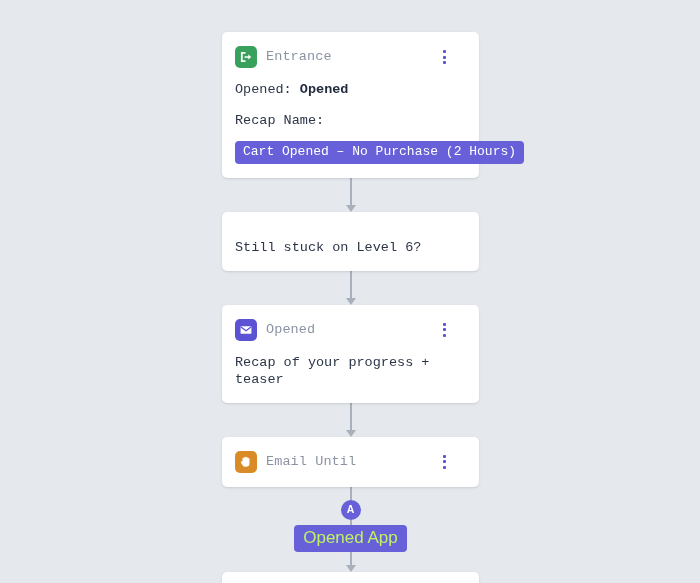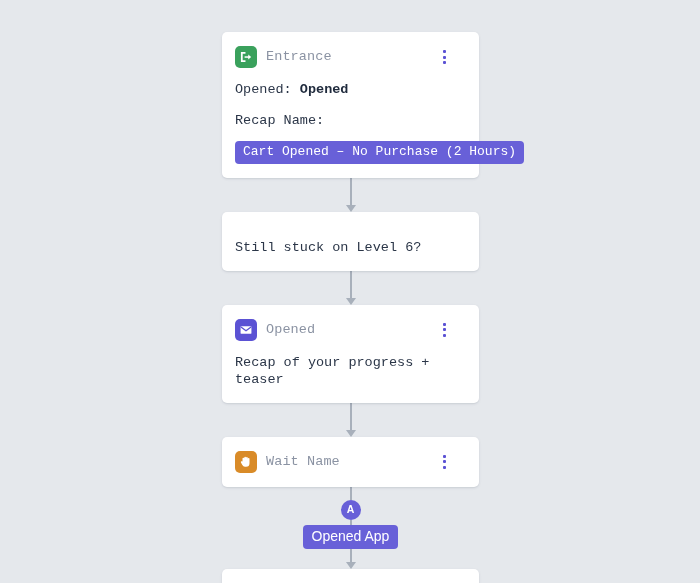--- a/index.html
+++ b/index.html
@@ -158,22 +158,22 @@
     justify-content: center;
     line-height: 1;
   }
   .branch .stem-tiny {
     width: 2px;
     height: 5px;
     background: #a8b0bb;
   }
   .branch .branch-chip {
     background: #6860d8;
-    color: #ffffff;
-    font-size: 14px;
+    color: #bef264;
+    font-size: 17px;
     padding: 4px 9px 5px 9px;
     border-radius: 4px;
     line-height: 1.1;
     white-space: nowrap;
   }
   .branch .stem-mid {
     width: 2px;
     height: 14px;
     background: #a8b0bb;
   }
@@ -258,21 +258,21 @@
           <svg width="14" height="14" viewBox="0 0 16 16" aria-hidden="true">
             <path d="M4.0 6.0 v-2.0 a1.0 1.0 0 0 1 2.0 0 v1.6
                      v-2.6 a1.0 1.0 0 0 1 2.0 0 v2.6
                      v-2.2 a1.0 1.0 0 0 1 2.0 0 v2.2
                      v-1.2 a1.0 1.0 0 0 1 2.0 0 v5.0
                      a4.0 4.0 0 0 1 -4.0 4.0 h-1.2
                      a3.4 3.4 0 0 1 -3.0 -1.9 l-1.6 -3.0
                      a1.0 1.0 0 0 1 1.7 -1.0 z" fill="#ffffff"></path>
           </svg>
         </span>
-        <span class="node-title">Wait Name</span>
+        <span class="node-title">Email Until</span>
         <span class="kebab">
             <i></i>
             <i></i>
             <i></i>
           </span>
       </div>
     </div>
 
     <div class="branch">
       <span class="stem-short"></span>

